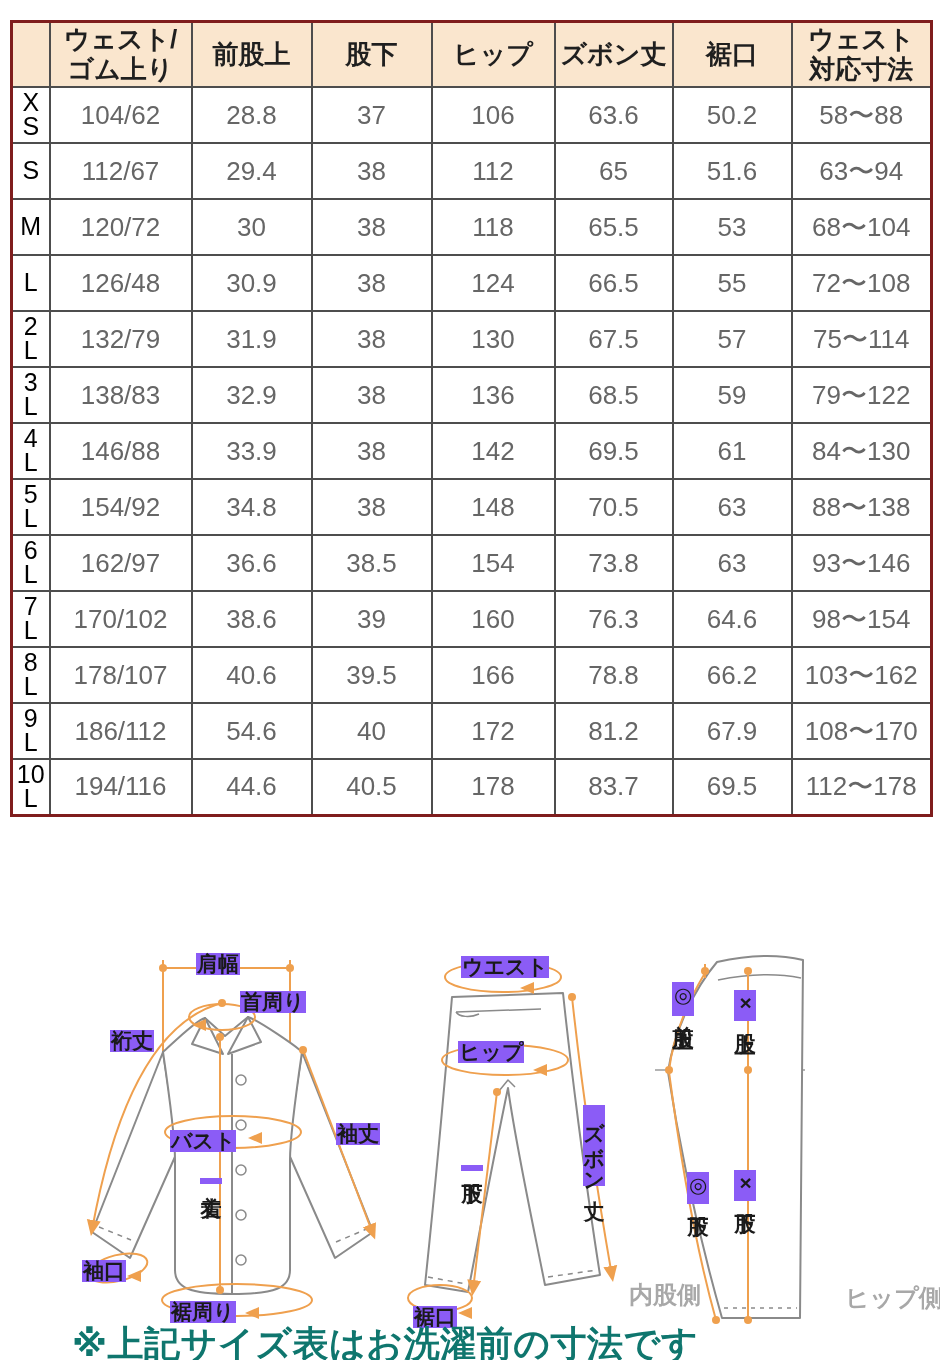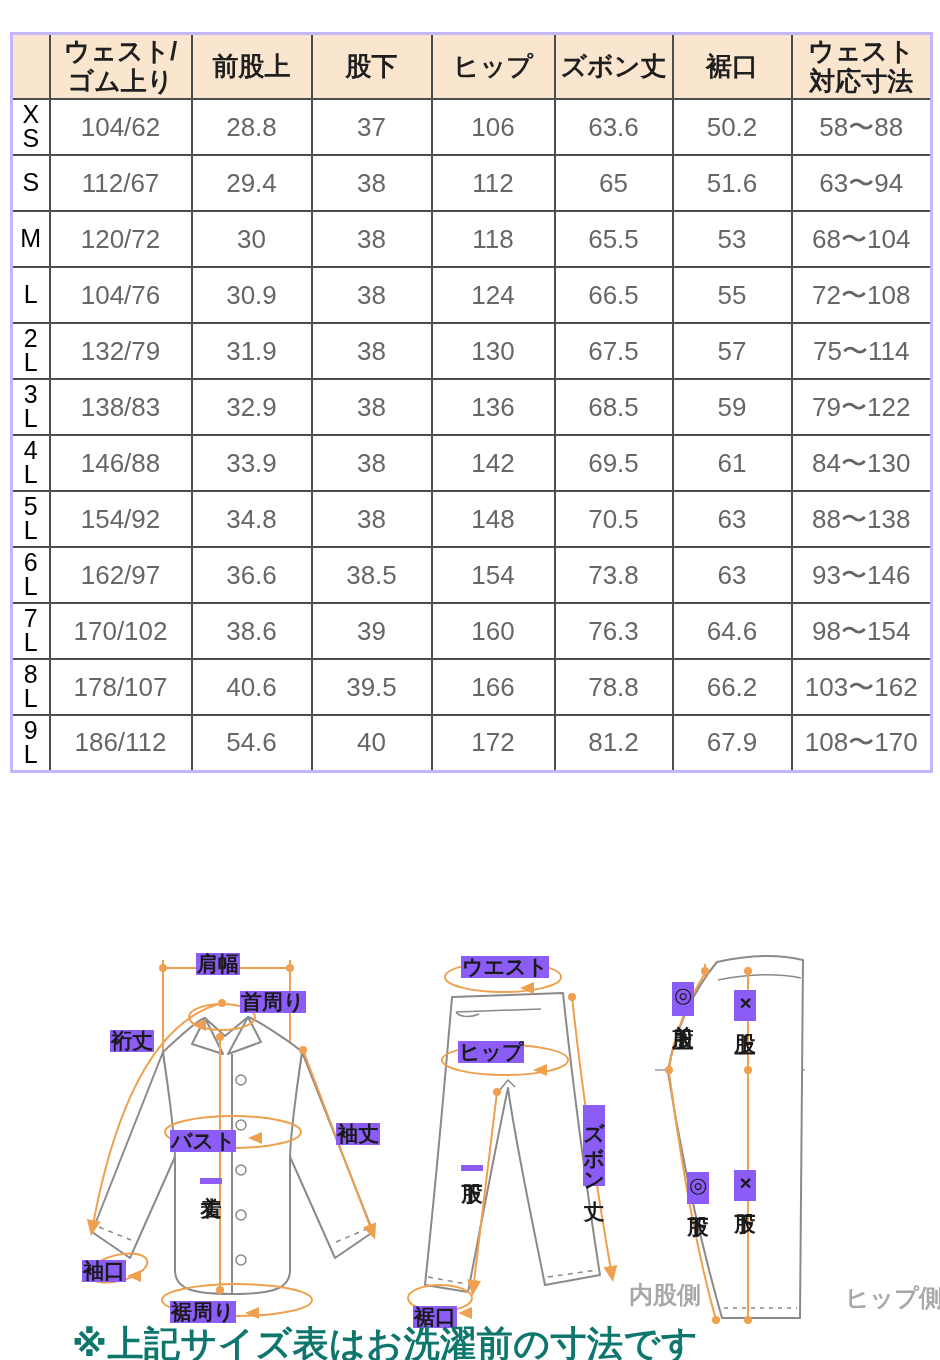--- a/index.html
+++ b/index.html
@@ -5,22 +5,21 @@
   html,body{margin:0;padding:0;}
   body{
     width:940px;height:1360px;position:relative;background:#fff;
     font-family:"Liberation Sans","DejaVu Sans",sans-serif;
     -webkit-font-smoothing:antialiased;
   }
   
   .size-table-wrap{position:absolute;left:10px;top:20px;width:920px;}
   table.size-table{
     border-collapse:collapse;table-layout:fixed;width:920px;
-    border:3px solid #c4b5fd;
-    margin-top:12px;
+    border:3px solid #7f1d1d;
   }
   .size-table th,.size-table td{
     border:2px solid #4d4d4d;text-align:center;vertical-align:middle;
     padding:0;white-space:pre-line;
   }
   .size-table thead th{
     background:#fae6ce;color:#1f1f1f;font-weight:bold;font-size:26px;
     height:63px;line-height:1.15;
   }
   .size-table tbody tr{height:56px;}
@@ -106,21 +105,21 @@
           <td>120/72</td>
           <td>30</td>
           <td>38</td>
           <td>118</td>
           <td>65.5</td>
           <td>53</td>
           <td>68〜104</td>
         </tr>
         <tr>
           <th class="size">L</th>
-          <td>104/76</td>
+          <td>126/48</td>
           <td>30.9</td>
           <td>38</td>
           <td>124</td>
           <td>66.5</td>
           <td>55</td>
           <td>72〜108</td>
         </tr>
         <tr>
           <th class="size">2
 L</th>
@@ -201,20 +200,31 @@
         <tr>
           <th class="size">9
 L</th>
           <td>186/112</td>
           <td>54.6</td>
           <td>40</td>
           <td>172</td>
           <td>81.2</td>
           <td>67.9</td>
           <td>108〜170</td>
+        </tr>
+        <tr>
+          <th class="size">10
+L</th>
+          <td>194/116</td>
+          <td>44.6</td>
+          <td>40.5</td>
+          <td>178</td>
+          <td>83.7</td>
+          <td>69.5</td>
+          <td>112〜178</td>
         </tr>
       </tbody>
   </table>
 </div>
 
 <div class="diagrams">
   <svg width="940" height="400" viewBox="0 0 940 400">
     <defs>
       <marker id="ah" markerWidth="9" markerHeight="9" refX="5" refY="4" orient="auto">
         <path d="M0,0.5 L8,4 L0,7.5 Z" fill="#efa04e"></path>

